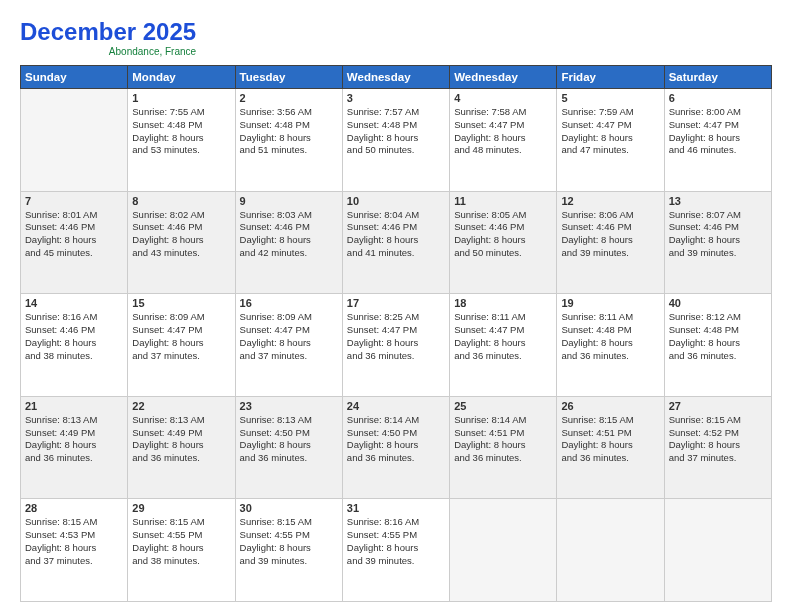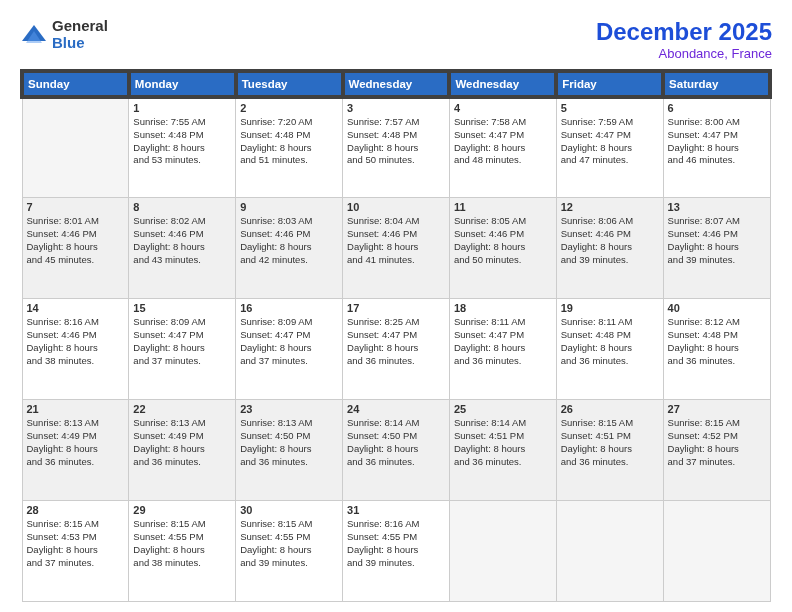--- a/index.html
+++ b/index.html
@@ -50,37 +50,37 @@
     }
     .title-block {
       text-align: right;
     }
     .month-title {
       font-size: 24px;
       font-weight: bold;
       color: #1d4ed8;
     }
     .subtitle {
-      font-size: 13px;
-      color: #6d28d9;
+      font-size: 10px;
+      color: #15803d;
     }
     .calendar {
       flex: 1;
       border-collapse: collapse;
       width: 100%;
       table-layout: fixed;
     }
     .calendar th {
       background: #2a6cc4;
       color: #fff;
       font-size: 11.5px;
       font-weight: bold;
       padding: 5px 4px;
       text-align: left;
-      border: 4px solid #404040;
+      border: 1px solid #404040;
     }
     .calendar td {
       border: 1px solid #ccc;
       vertical-align: top;
       padding: 3px 4px;
       font-size: 9.5px;
       color: #333;
       background: #fff;
       height: 88px;
     }
@@ -99,30 +99,20 @@
     }
     .row-shaded td {
       background: #f0f0f0;
     }
   </style>
 </head>
 <body>
 
 <div class="page">
   <div class="header">
-    <div class="logo">
-      <svg class="logo-icon" viewBox="0 0 28 28" xmlns="http://www.w3.org/2000/svg">
-        <polygon points="14,4 26,20 2,20" fill="#2a6cc4"></polygon>
-        <polygon points="14,10 22,22 6,22" fill="#5a9aee" opacity="0.5"></polygon>
-      </svg>
-      <div class="logo-text">
-        <span class="logo-general">General</span>
-        <span class="logo-blue">Blue</span>
-      </div>
-    </div>
     <div class="title-block">
       <div class="month-title">December 2025</div>
       <div class="subtitle">Abondance, France</div>
     </div>
   </div>
 
   <table class="calendar">
     <thead>
       <tr>
         <th>Sunday</th>
@@ -139,21 +129,21 @@
           <td class="empty"></td>
           <td>
             <span class="day-num">1</span>
             <span class="cell-line">Sunrise: 7:55 AM</span>
             <span class="cell-line">Sunset: 4:48 PM</span>
             <span class="cell-line">Daylight: 8 hours</span>
             <span class="cell-line">and 53 minutes.</span>
           </td>
           <td>
             <span class="day-num">2</span>
-            <span class="cell-line">Sunrise: 7:20 AM</span>
+            <span class="cell-line">Sunrise: 3:56 AM</span>
             <span class="cell-line">Sunset: 4:48 PM</span>
             <span class="cell-line">Daylight: 8 hours</span>
             <span class="cell-line">and 51 minutes.</span>
           </td>
           <td>
             <span class="day-num">3</span>
             <span class="cell-line">Sunrise: 7:57 AM</span>
             <span class="cell-line">Sunset: 4:48 PM</span>
             <span class="cell-line">Daylight: 8 hours</span>
             <span class="cell-line">and 50 minutes.</span>

